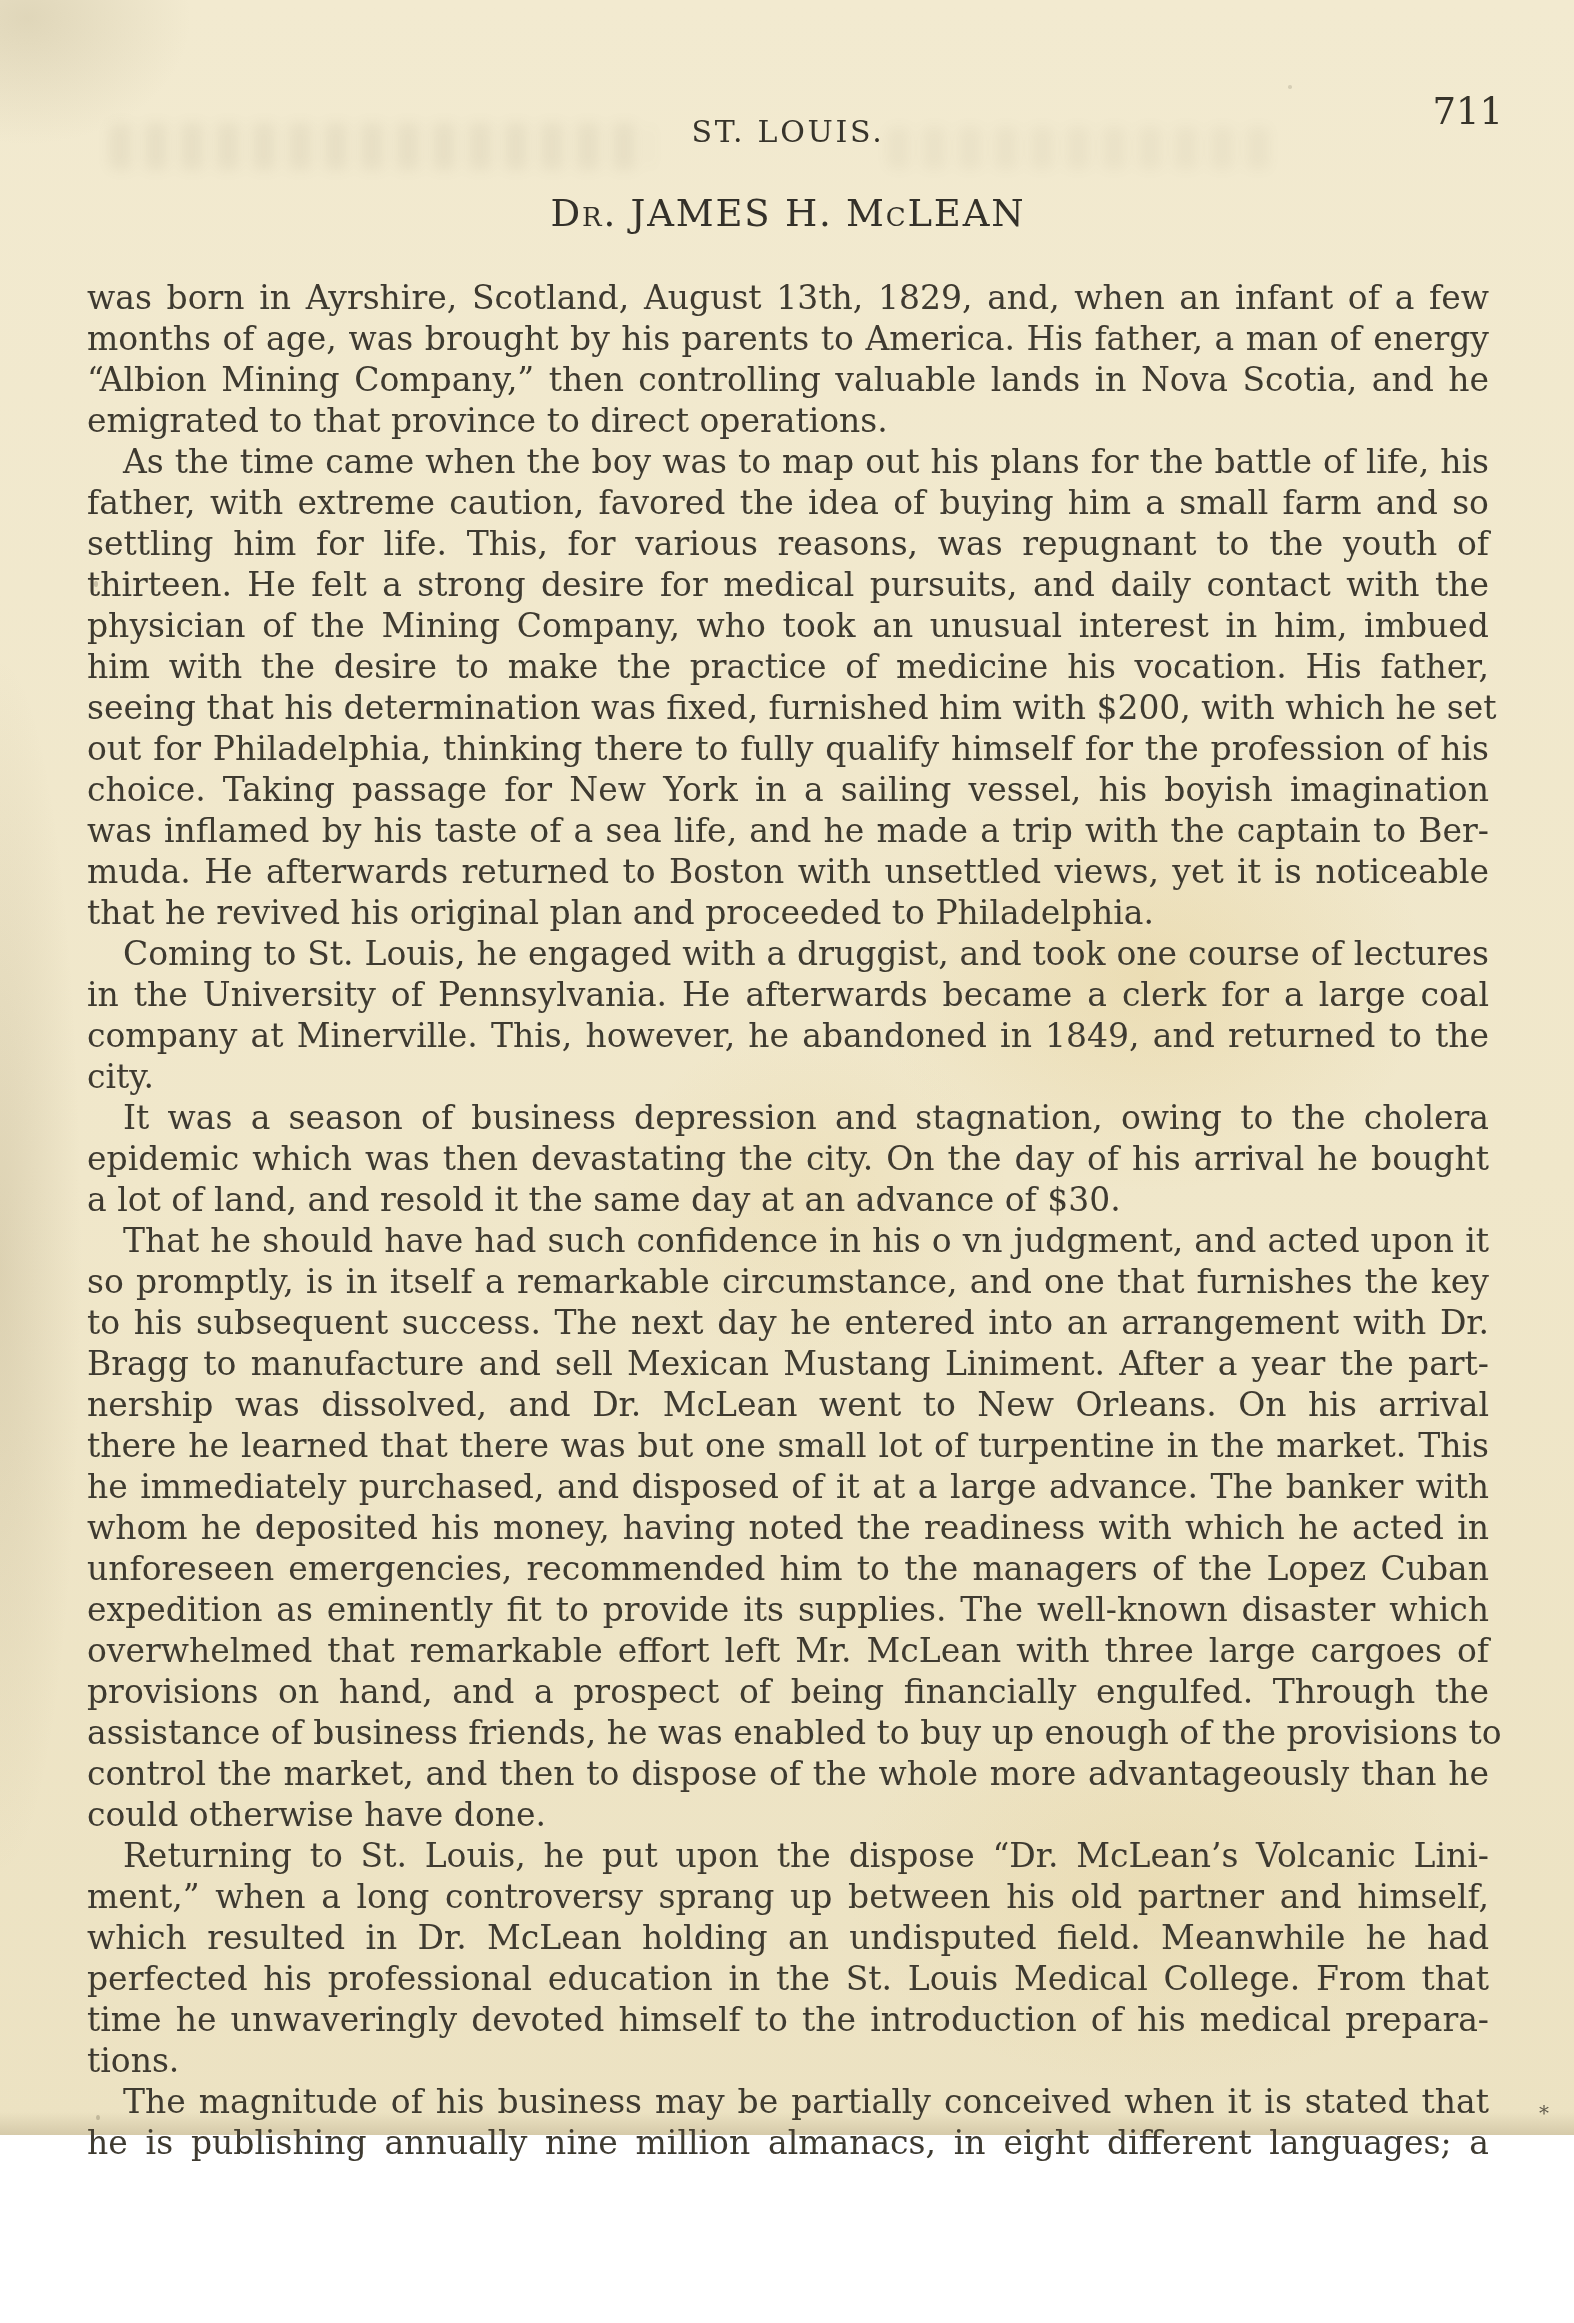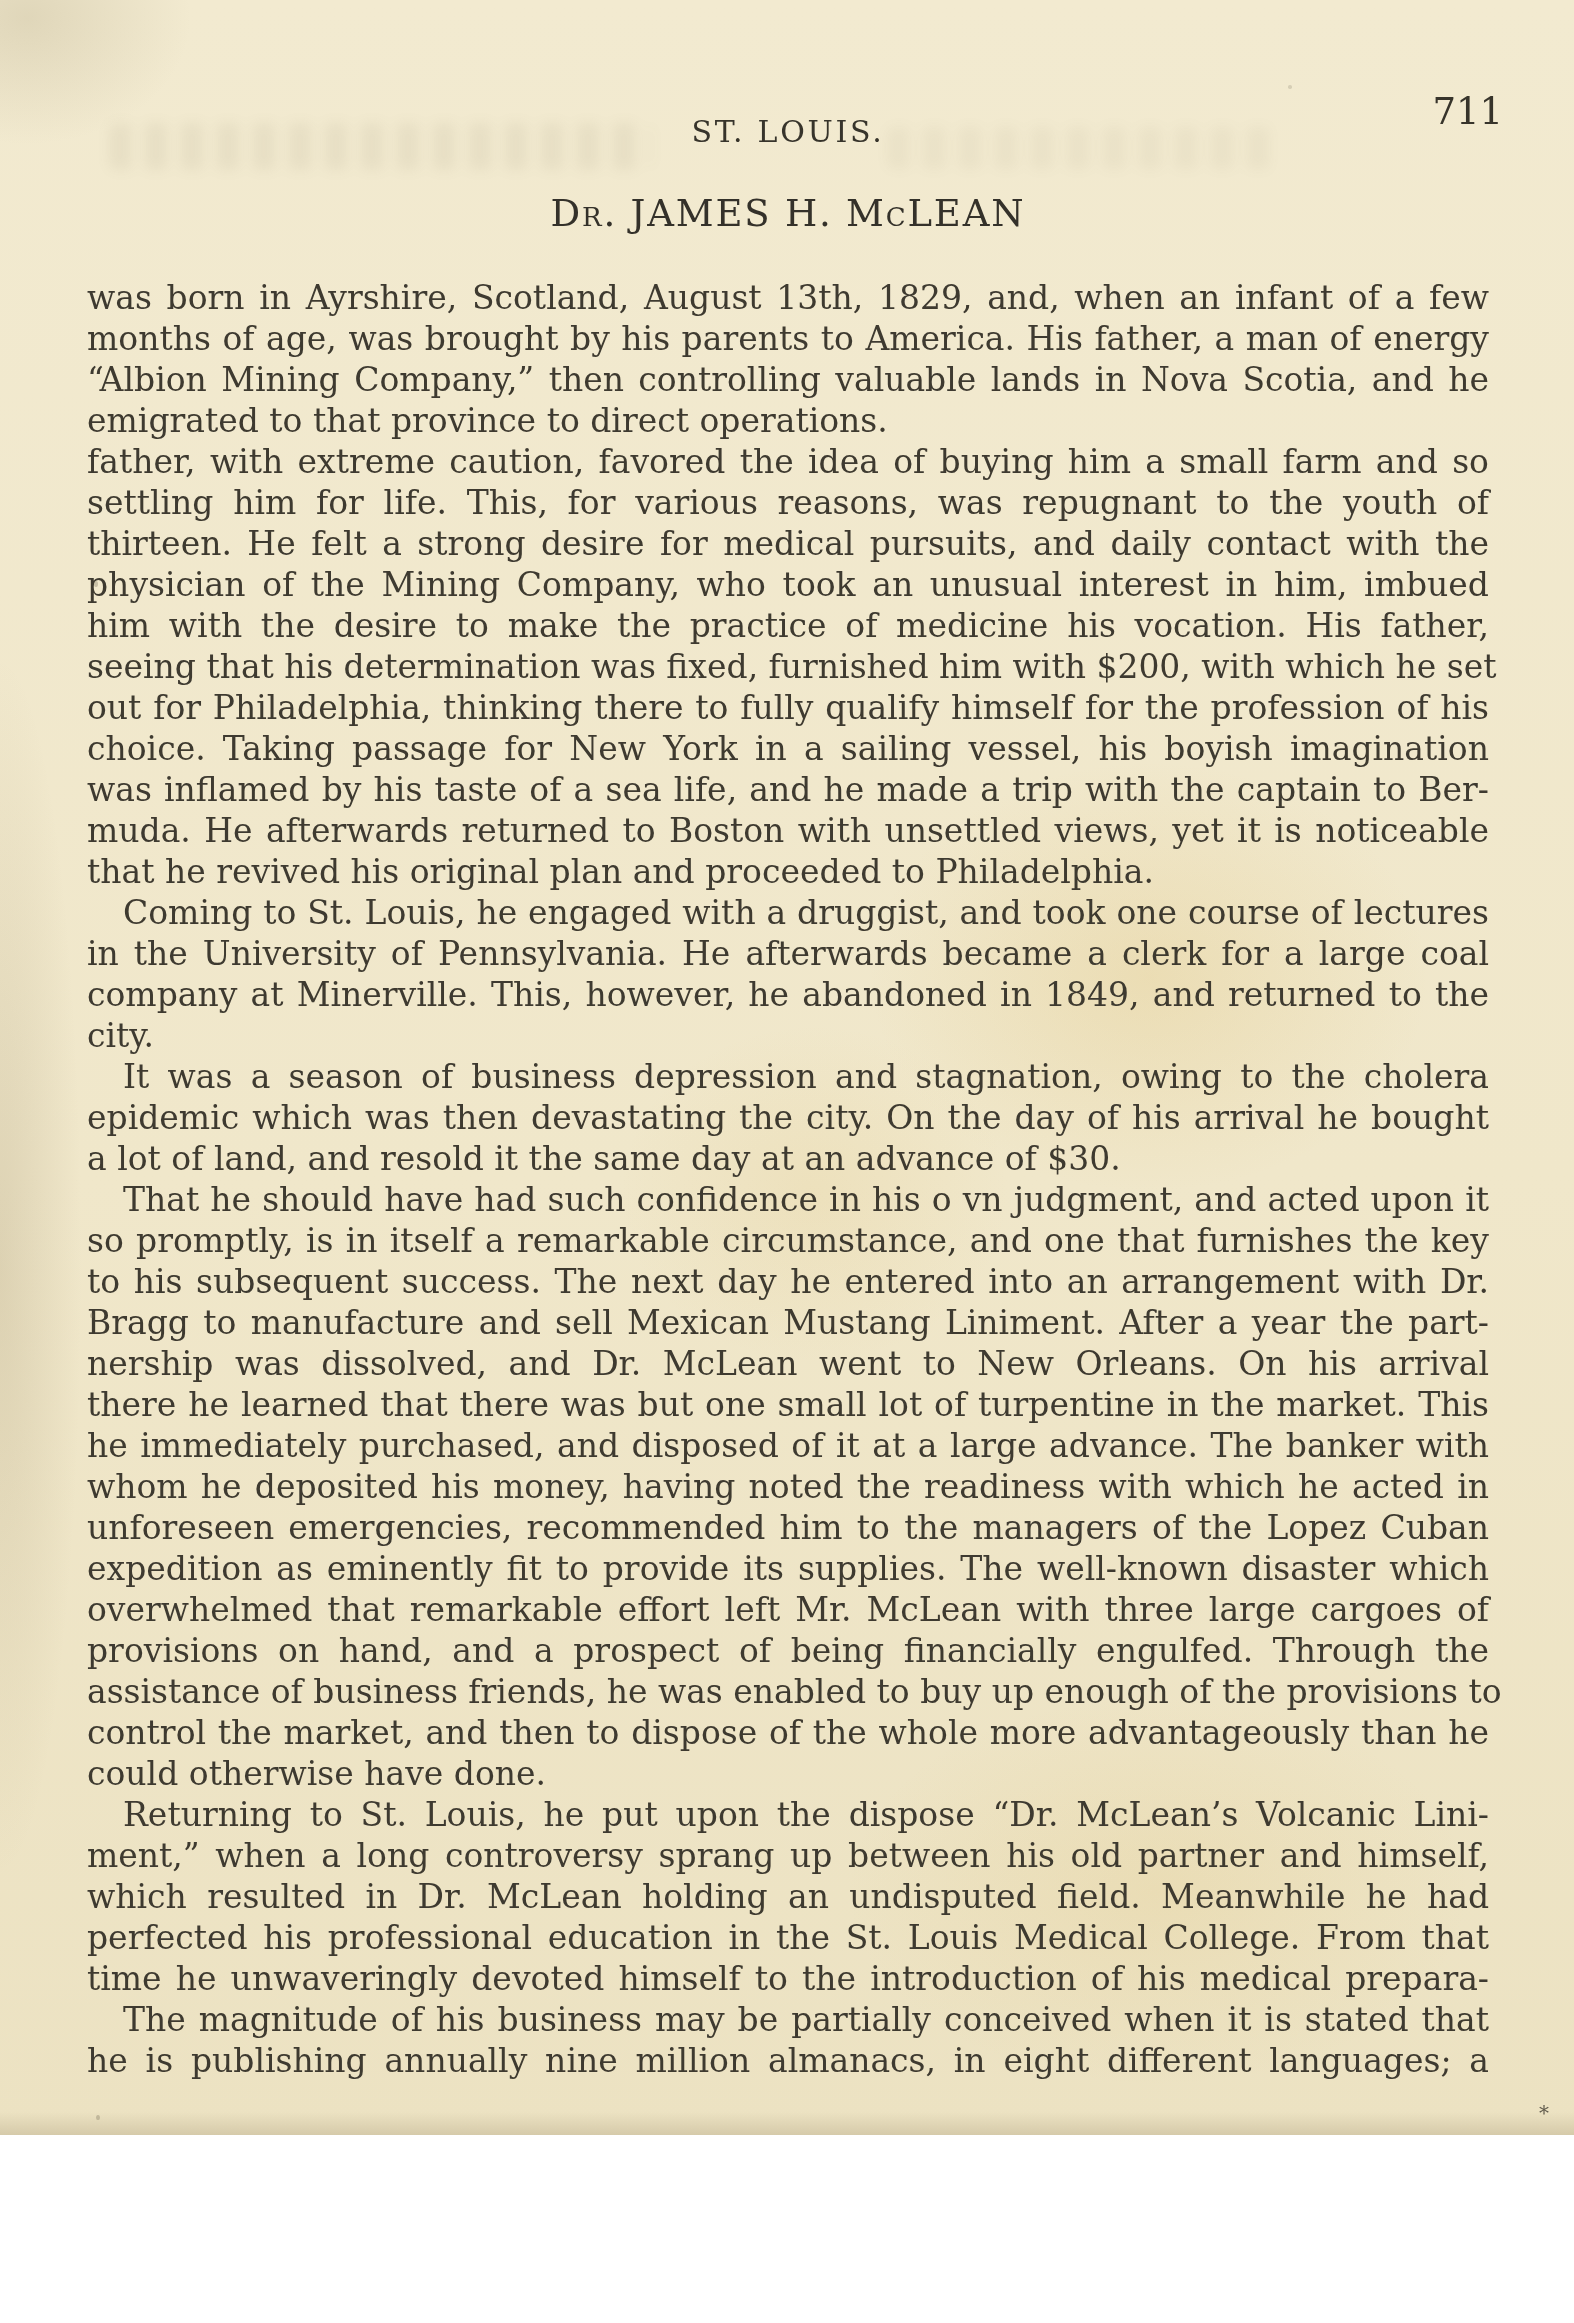--- a/index.html
+++ b/index.html
@@ -123,20 +123,21 @@
 
   <div class="running-head">ST. LOUIS.</div>
   <div class="page-number">711</div>
   <div class="article-title">Dr. JAMES H. McLEAN</div>
 
   <div class="body-text" id="body-text">
       <div class="line">was born in Ayrshire, Scotland, August 13th, 1829, and, when an infant of a few</div>
       <div class="line">months of age, was brought by his parents to America. His father, a man of energy</div>
       <div class="line">“Albion Mining Company,” then controlling valuable lands in Nova Scotia, and he</div>
       <div class="line last">emigrated to that province to direct operations.</div>
+      <div class="line indent">As the time came when the boy was to map out his plans for the battle of life, his</div>
       <div class="line">father, with extreme caution, favored the idea of buying him a small farm and so</div>
       <div class="line">settling him for life. This, for various reasons, was repugnant to the youth of</div>
       <div class="line">thirteen. He felt a strong desire for medical pursuits, and daily contact with the</div>
       <div class="line">physician of the Mining Company, who took an unusual interest in him, imbued</div>
       <div class="line">him with the desire to make the practice of medicine his vocation. His father,</div>
       <div class="line">seeing that his determination was fixed, furnished him with $200, with which he set</div>
       <div class="line">out for Philadelphia, thinking there to fully qualify himself for the profession of his</div>
       <div class="line">choice. Taking passage for New York in a sailing vessel, his boyish imagination</div>
       <div class="line">was inflamed by his taste of a sea life, and he made a trip with the captain to Ber-</div>
       <div class="line">muda. He afterwards returned to Boston with unsettled views, yet it is noticeable</div>
@@ -161,20 +162,21 @@
       <div class="line">overwhelmed that remarkable effort left Mr. McLean with three large cargoes of</div>
       <div class="line">provisions on hand, and a prospect of being financially engulfed. Through the</div>
       <div class="line">assistance of business friends, he was enabled to buy up enough of the provisions to</div>
       <div class="line">control the market, and then to dispose of the whole more advantageously than he</div>
       <div class="line last">could otherwise have done.</div>
       <div class="line indent">Returning to St. Louis, he put upon the dispose “Dr. McLean’s Volcanic Lini-</div>
       <div class="line">ment,” when a long controversy sprang up between his old partner and himself,</div>
       <div class="line">which resulted in Dr. McLean holding an undisputed field. Meanwhile he had</div>
       <div class="line">perfected his professional education in the St. Louis Medical College. From that</div>
       <div class="line">time he unwaveringly devoted himself to the introduction of his medical prepara-</div>
+      <div class="line last">tions.</div>
       <div class="line indent">The magnitude of his business may be partially conceived when it is stated that</div>
       <div class="line">he is publishing annually nine million almanacs, in eight different languages; a</div>
     </div>
 
   <div class="margin-mark">*</div>
 
   <div class="speck s1"></div>
   <div class="speck s2"></div>
   <div class="speck s3"></div>
   <div class="speck s4"></div>

